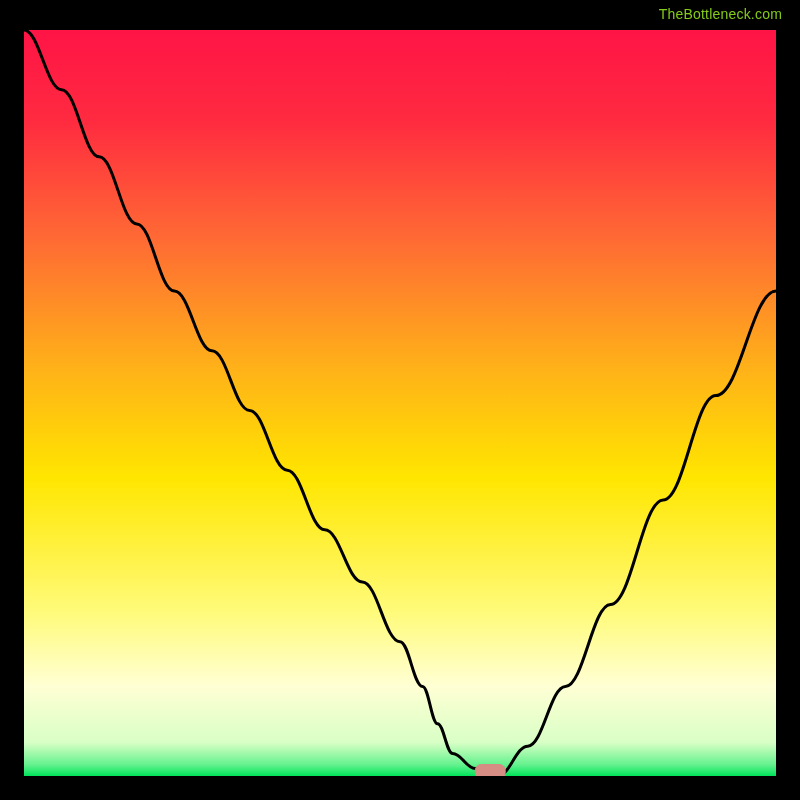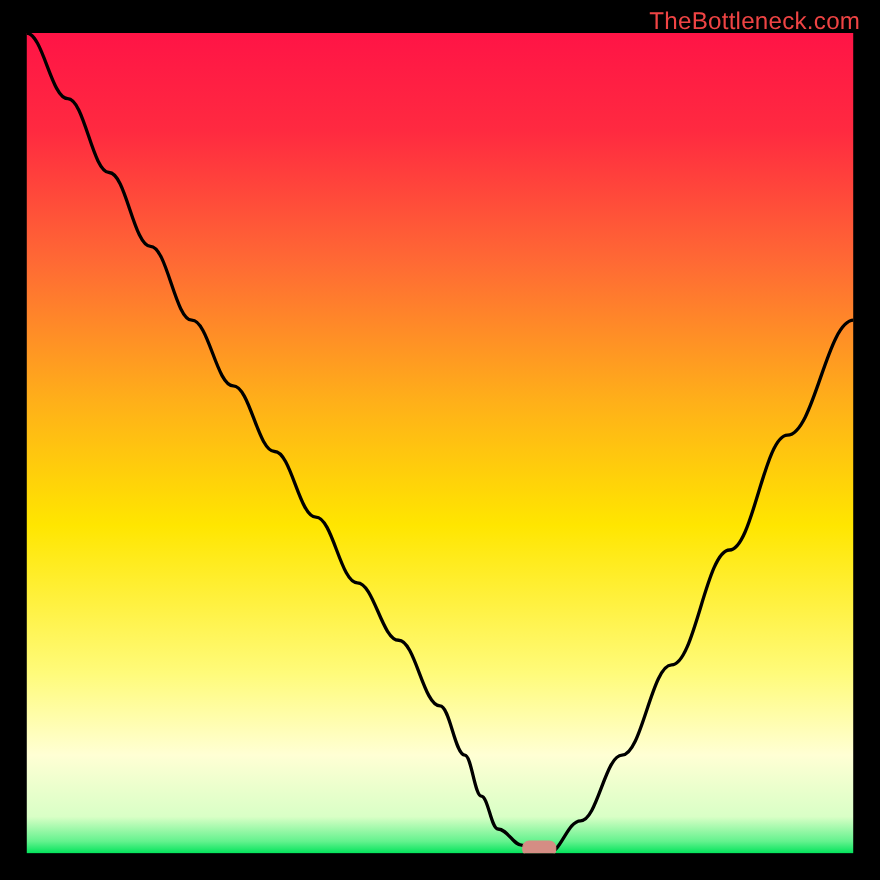--- a/index.html
+++ b/index.html
@@ -16,22 +16,22 @@
     left: 0;
     top: 0;
     width: 800px;
     height: 800px;
     background: #000;
   }
   .watermark {
     position: absolute;
     top: 6px;
     right: 18px;
-    color: #ef4444;
-    font-size: 22px;
+    color: #84cc16;
+    font-size: 14px;
     font-weight: 400;
     letter-spacing: 0.2px;
   }
   .plot-area {
     position: absolute;
     left: 24px;
     top: 30px;
     width: 752px;
     height: 746px;
     overflow: hidden;

